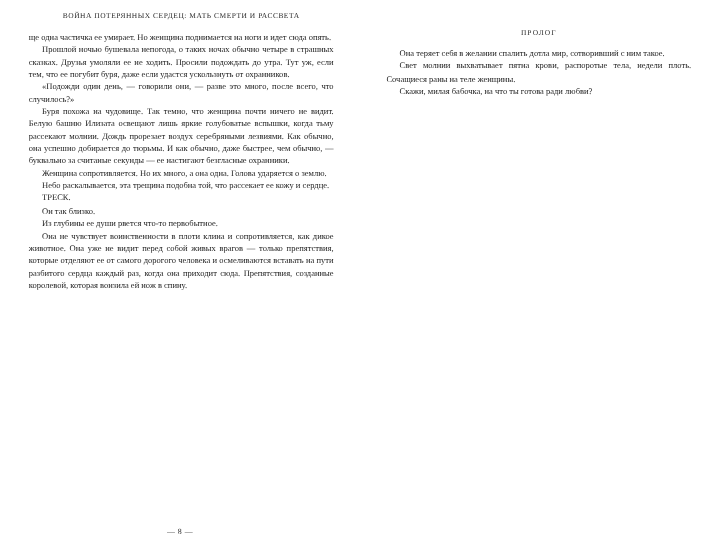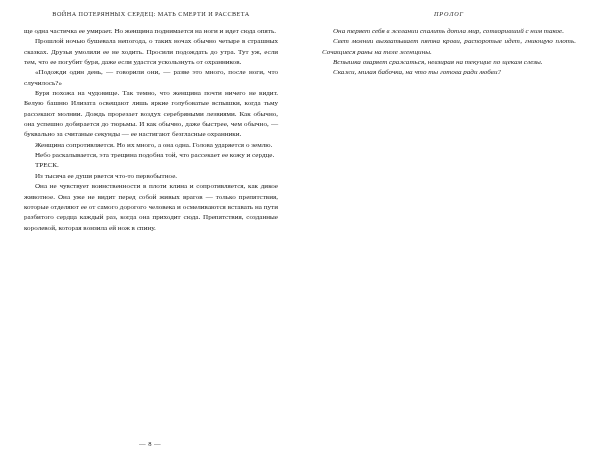--- a/index.html
+++ b/index.html
@@ -25,22 +25,21 @@
     position: relative;
     box-sizing: border-box;
     height: 459px;
   }
   .page-left {
     width: 300px;
     padding: 10px 22px 0 24px;
   }
   .page-right {
     width: 300px;
-    padding: 10px 24px 0 22px;
-    font-style: italic;
+    padding: 24px 24px 0 22px;
   }
   .running-head {
     text-align: center;
     font-size: 6.2px;
     letter-spacing: 0.45px;
     text-transform: uppercase;
     color: #2b2b2b;
     margin: 0 0 9px 0;
     font-family: "Liberation Serif", serif;
   }
@@ -87,36 +86,36 @@
 </head>
 <body>
 
 <div class="spread">
 
   <div class="page page-left">
     <div class="running-head">Война потерянных сердец: Мать смерти и рассвета</div>
     <div class="body-text">
       <p class="noindent">ще одна частичка ее умирает. Но женщина поднимается на ноги и идет сюда опять.</p>
       <p>Прошлой ночью бушевала непогода, о таких ночах обычно четыре в страшных сказках. Друзья умоляли ее не ходить. Просили подождать до утра. Тут уж, если тем, что ее погубит буря, даже если удастся ускользнуть от охранников.</p>
-      <p>«Подожди один день, — говорили они, — разве это много, после ноги, что случилось?»</p>
+      <p>«Подожди один день, — говорили они, — разве это много, после всего, что случилось?»</p>
       <p>Буря похожа на чудовище. Так темно, что женщина почти ничего не видит. Белую башню Илизата освещают лишь яркие голубоватые вспышки, когда тьму рассекают молнии. Дождь про­резает воздух серебряными лезвиями. Как обычно, она успешно добирается до тюрьмы. И как обычно, даже быстрее, чем обычно, — буквально за считаные секунды — ее настигают безгласные охранники.</p>
       <p>Женщина сопротивляется. Но их много, а она одна. Голова ударяется о землю.</p>
       <p>Небо раскалывается, эта трещина подобна той, что рассека­ет ее кожу и сердце.</p>
       <p>ТРЕСК.</p>
-      <p>Из тысяча ее души рвется что-то первобытное.</p>
+      <p>Он так близко.</p>
+      <p>Из глубины ее души рвется что-то первобытное.</p>
       <p>Она не чувствует воинственности в плоти клина и сопро­тивляется, как дикое животное. Она уже не видит перед собой живых врагов — только препятствия, которые отделяют ее от самого дорогого человека и осмеливаются вставать на пути разбито­го сердца каждый раз, когда она приходит сюда. Препятствия, созданные королевой, которая вонзила ей нож в спину.</p>
     </div>
     <div class="folio">— 8 —</div>
   </div>
 
   <div class="gutter"></div>
 
   <div class="page page-right">
     <div class="running-head-right">Пролог</div>
     <div class="body-text">
       <p>Она теряет себя в желании спалить дотла мир, сотворивший с ним такое.</p>
-      <p>Свет молнии выхватывает пятна крови, распоротые идет, гниющую плоть. Сочащиеся раны на теле женщины.</p>
-      <p>Вспышка озаряет сражаться, невзирая на текущие по щекам слезы.</p>
+      <p>Свет молнии выхватывает пятна крови, распоротые тела, недели плоть. Сочащиеся раны на теле женщины.</p>
       <p>Скажи, милая бабочка, на что ты готова ради любви?</p>
     </div>
   </div>
 
 </div>
 
 </body></html>

